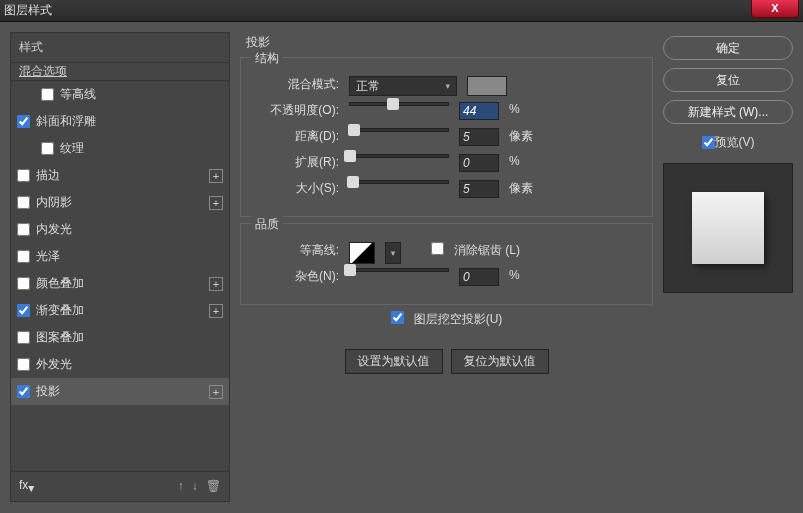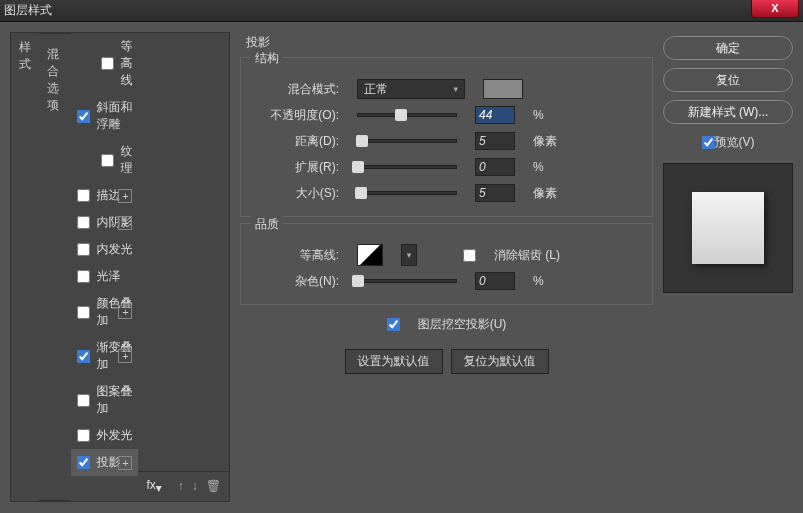--- a/index.html
+++ b/index.html
@@ -1,36 +1,36 @@
 <!DOCTYPE html>
 <html><head>
 <meta charset="utf-8">
 <style>
 * { box-sizing: border-box; margin: 0; padding: 0; font-family: "Microsoft YaHei", sans-serif; font-size: 12px; color: #ddd; }
 body { background: #535353; width: 803px; height: 513px; overflow: hidden; }
 .titlebar { height: 22px; background: linear-gradient(#3a3a3a, #2a2a2a); display: flex; align-items: center; padding: 0 4px; border-bottom: 1px solid #111; position: relative; }
 .titlebar .title { font-size: 12px; color: #ddd; }
 .close-btn { position: absolute; right: 4px; top: -2px; width: 48px; height: 20px; background: linear-gradient(#e35, #a01020); border: 1px solid #600; border-radius: 0 0 4px 4px; display:flex; align-items:center; justify-content:center; color:#fff; font-weight:bold; font-size: 11px;}
 .main { display: flex; padding: 10px; gap: 10px; height: 490px; }
-.sidebar { width: 220px; background: #454545; border: 1px solid #333; display:flex; }
+.sidebar { width: 220px; background: #454545; border: 1px solid #333; display:flex; flex-direction:column; }
 .sb-header { padding: 6px 8px; color:#ccc; }
-.sb-subheader { padding: 12px 8px; color:#ccc; border-top:1px solid #333; border-bottom:1px solid #333;}
+.sb-subheader { padding: 0 8px; color:#ccc; border-top:1px solid #333; border-bottom:1px solid #333;text-decoration:underline;}
 .sb-item { display:flex; align-items:center; padding: 5px 6px; gap:6px; position:relative; }
 .sb-item.indent { padding-left: 30px; }
 .sb-item.selected { background: #5a5a5a; }
 .sb-item .plus { position:absolute; right:6px; width:14px; height:14px; border:1px solid #888; display:flex; align-items:center; justify-content:center; font-size:11px; color:#ccc; }
 .sb-foot { margin-top:auto; display:flex; align-items:center; padding:6px 8px; gap:8px; border-top:1px solid #333;}
 .sb-foot .spacer{flex:1}
 input[type=checkbox]{ width:13px; height:13px; accent-color:#555; }
 input[type=checkbox]:checked{ accent-color:#3a7bd5; }
 
 .center { flex:1; position:relative; }
 .fieldset { border:1px solid #666; margin:6px 0 6px 0; padding: 18px 10px 10px 10px; position:relative; }
 .legend { position:absolute; top:-8px; left:10px; background:#535353; padding:0 4px; font-size:12px; color:#ddd;}
-.row { display:flex; align-items:center; height:26px; gap:18px; }
+.row { display:flex; align-items:flex-start; height:26px; gap:10px; }
 .row .lbl { width:88px; text-align:right; color:#ddd; }
 .select { width:108px; height:20px; background:#333; border:1px solid #222; display:flex; align-items:center; padding:0 6px; justify-content:space-between;}
 .swatch { width:40px; height:20px; background:#888; border:1px solid #222; }
 .slider { flex:0 0 100px; height:4px; background:#333; position:relative; border:1px solid #222; }
 .thumb { position:absolute; top:-5px; width:12px; height:12px; background:#ddd; border-radius:2px; transform:translateX(-50%);}
 .numbox { width:40px; height:18px; background:#333; border:1px solid #222; color:#6bf; text-align:left; padding:0 3px; display:flex; align-items:center;font-style:italic;}
 .numbox.sel { background:#2a4a7a; color:#fff; }
 .unit { width:30px; color:#ddd; }
 .dial { width:28px; height:28px; border:1px solid #222; border-radius:50%; background:#444; position:relative;}
 .dial .hand{ position:absolute; width:1px; height:11px; background:#ddd; left:50%; top:3px; transform-origin:bottom center; transform:rotate(-50deg);}

